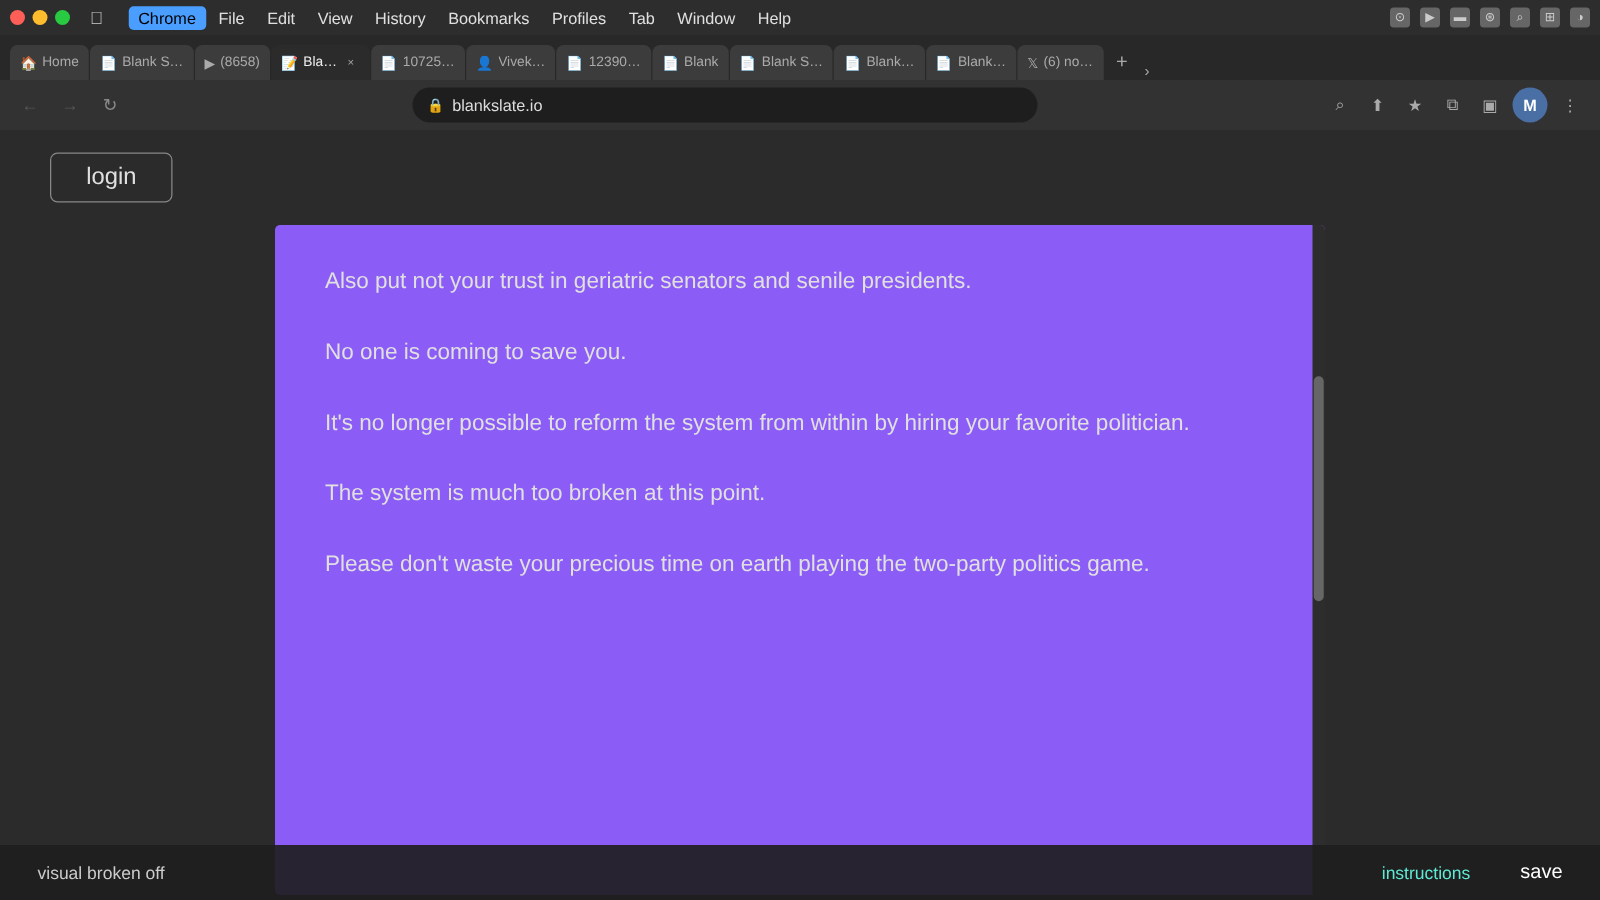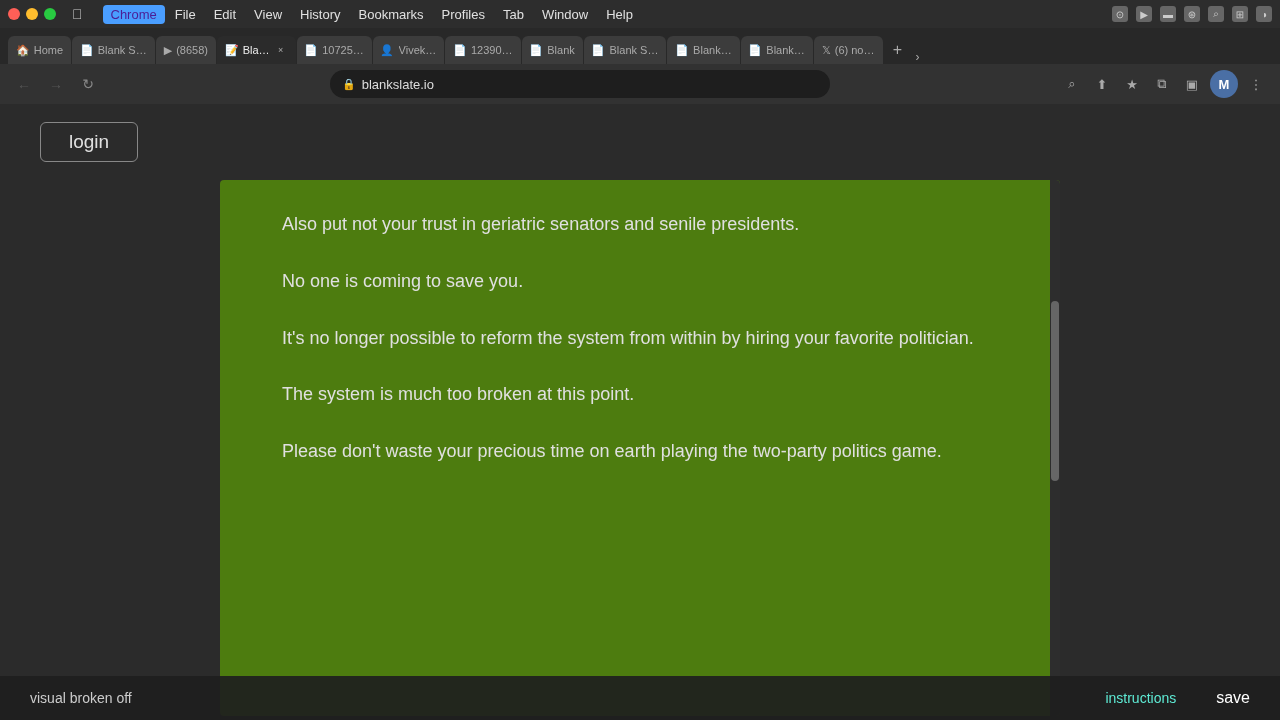--- a/index.html
+++ b/index.html
@@ -53,21 +53,21 @@
     .menu-item {
       color: #e0e0e0;
       font-size: 13px;
       padding: 2px 8px;
       border-radius: 4px;
       cursor: default;
     }
 
     .menu-item.active {
       background: #4a9eff;
-      color: #4c1d95;
+      color: #000000;
     }
 
     .title-bar-right {
       margin-left: auto;
       display: flex;
       gap: 8px;
       align-items: center;
     }
 
     .title-bar-icon {
@@ -249,24 +249,24 @@
 
     
     .main-content {
       display: flex;
       justify-content: center;
       padding: 0 80px;
       height: calc(100% - 80px);
     }
 
     .content-editor {
-      background: #4d7c0f;
+      background: #8b5cf6;
       border-radius: 4px;
       width: 840px;
-      padding: 30px 62px;
+      padding: 30px 40px;
       overflow: hidden;
       position: relative;
     }
 
     .editor-text {
       color: #e0e0e0;
       font-size: 18px;
       line-height: 1.6;
     }
 

